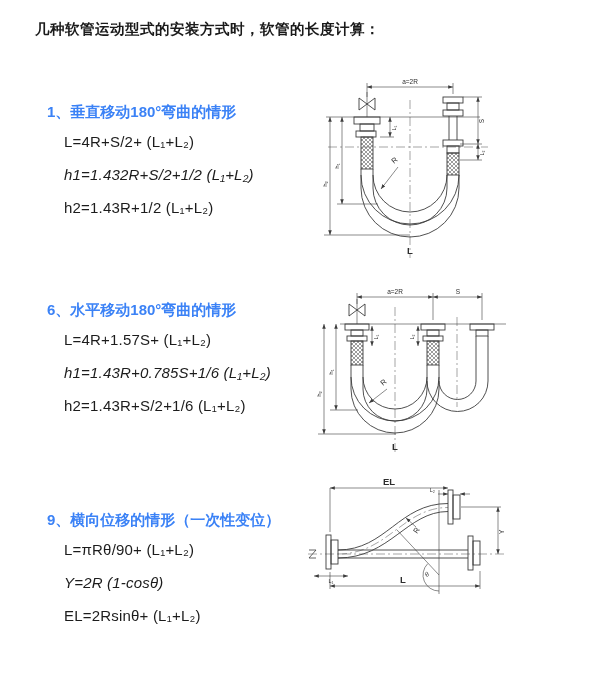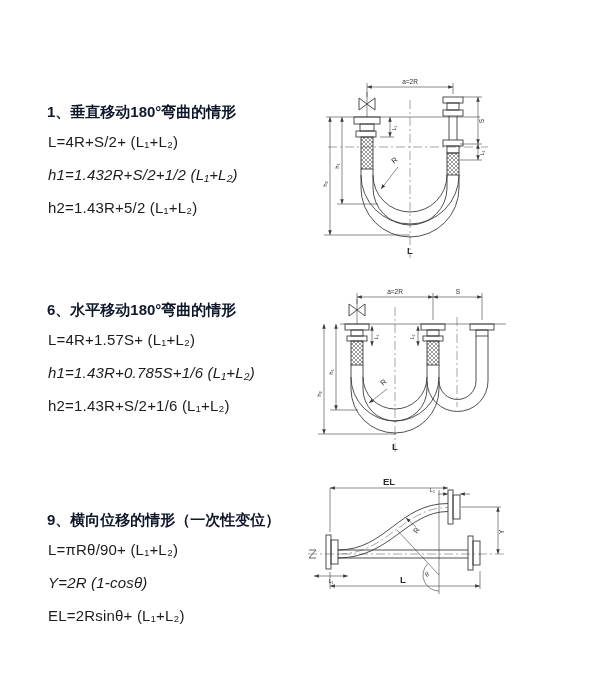--- a/index.html
+++ b/index.html
@@ -7,41 +7,42 @@
     position:relative;width:600px;height:675px;background:#ffffff;
     font-family:"Liberation Sans","DejaVu Sans",sans-serif;color:#111;
     overflow:hidden;border-bottom:2px solid #dcdcdc;
   }
   .doc-title{
     position:absolute;left:35px;top:20px;font-size:14.5px;font-weight:bold;
     letter-spacing:0.5px;color:#1a1a1a;
   }
   .section{position:absolute;left:47px;width:300px;}
   .sec-1{top:103px;} .sec-2{top:301px;} .sec-3{top:511px;}
-  .sec-heading{position:absolute;left:0;top:0;font-size:15px;font-weight:bold;color:#0f172a;white-space:nowrap;text-align:center;}
-  .formula{position:absolute;left:1px;font-size:15px;color:#1c1c1c;white-space:nowrap;letter-spacing:0.2px;}
+  .sec-heading{position:absolute;left:0;top:0;font-size:15px;font-weight:bold;color:#3b82f6;white-space:nowrap;text-align:center;}
+  .formula{position:absolute;left:17px;font-size:15px;color:#1c1c1c;white-space:nowrap;letter-spacing:0.2px;}
   .f-0{top:30px;} .f-1{top:63px;font-style:italic;} .f-2{top:96px;}
   .diagram{position:absolute;}
   .diag-1{left:310px;top:72px;width:290px;height:190px;}
   .diag-2{left:310px;top:282px;width:290px;height:180px;}
   .diag-3{left:298px;top:474px;width:300px;height:150px;}
   svg{display:block;}
   svg text{font-family:"Liberation Sans","DejaVu Sans",sans-serif;fill:#2e2e2e;}
 </style>
 </head>
 <body>
 
 <div class="page">
 
+  <div class="doc-title">几种软管运动型式的安装方式时，软管的长度计算：</div>
 
   <div class="section sec-1">
     <div class="sec-heading">1、垂直移动180°弯曲的情形</div>
     <div class="formula f-0">L=4R+S/2+ (L₁+L₂)</div>
     <div class="formula f-1">h1=1.432R+S/2+1/2 (L₁+L₂)</div>
-    <div class="formula f-2">h2=1.43R+5/2 (L₁+L₂)</div>
+    <div class="formula f-2">h2=1.43R+1/2 (L₁+L₂)</div>
   </div>
 
   <div class="section sec-2">
     <div class="sec-heading">6、水平移动180°弯曲的情形</div>
     <div class="formula f-0">L=4R+1.57S+ (L₁+L₂)</div>
     <div class="formula f-1">h1=1.43R+0.785S+1/6 (L₁+L₂)</div>
     <div class="formula f-2">h2=1.43R+S/2+1/6 (L₁+L₂)</div>
   </div>
 
   <div class="section sec-3">

